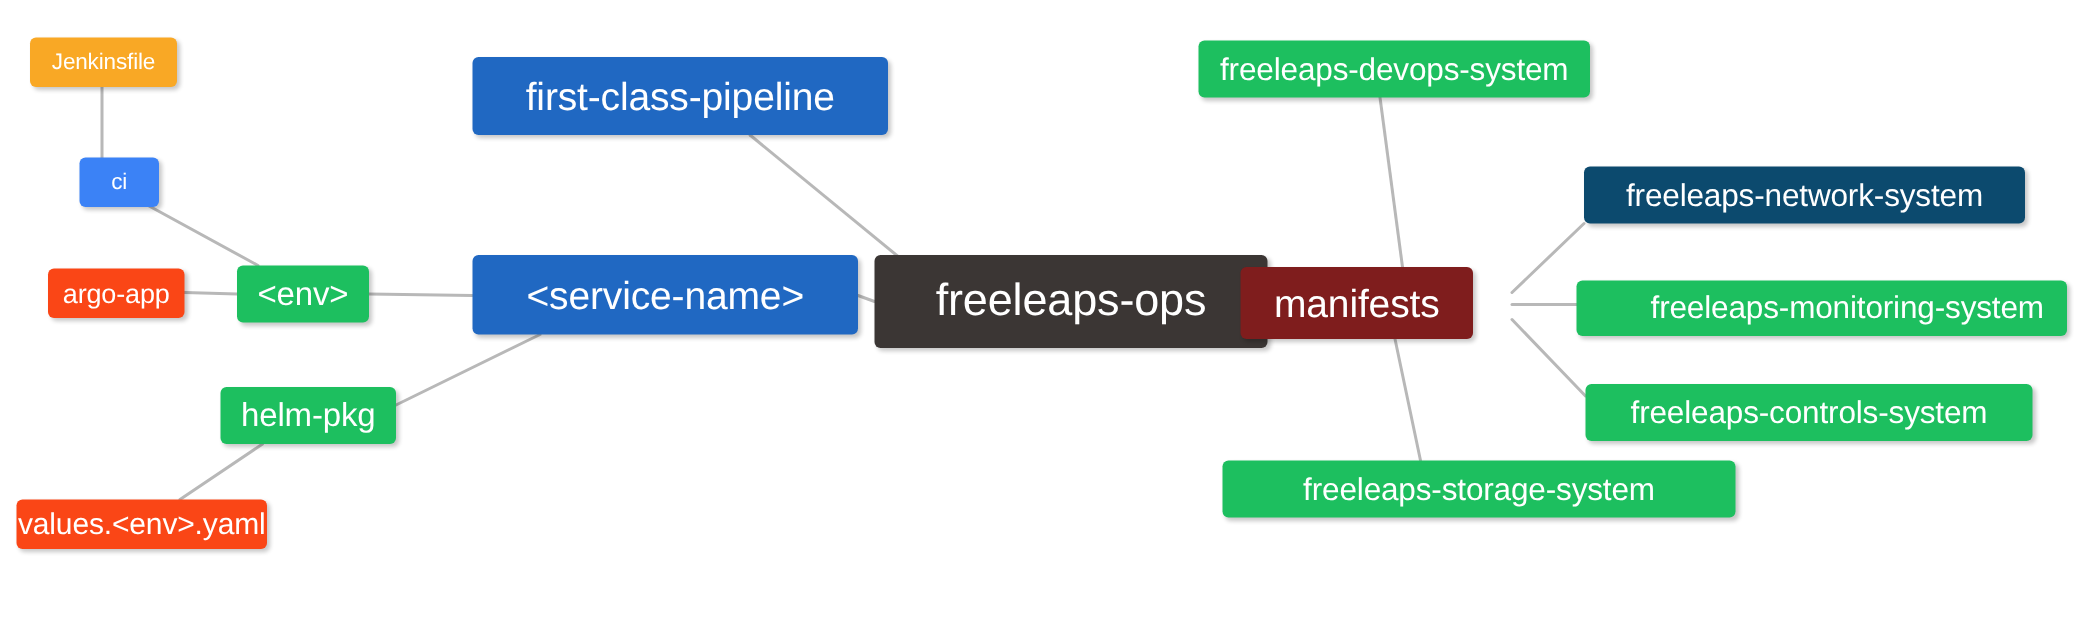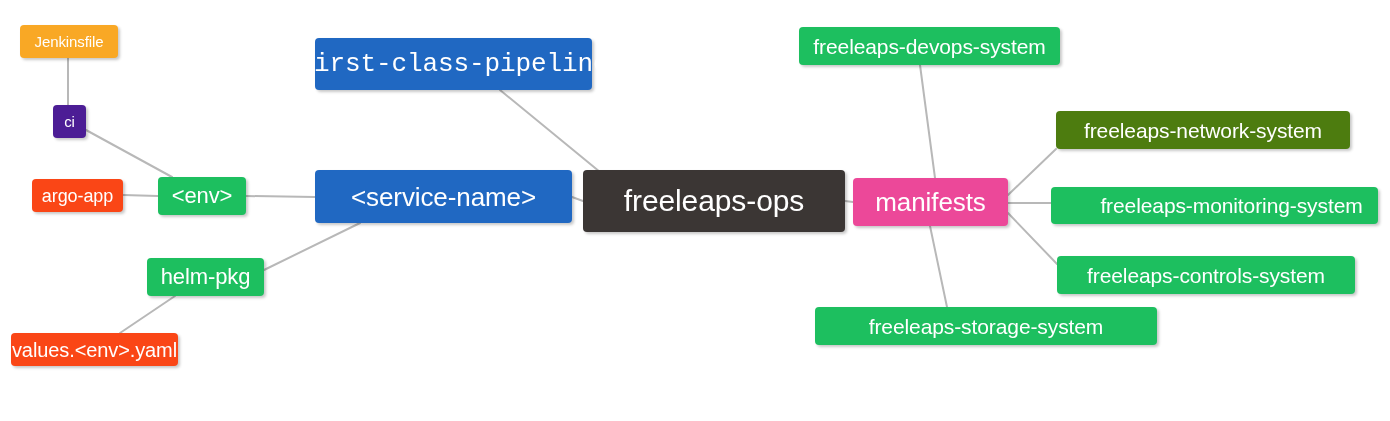--- a/index.html
+++ b/index.html
@@ -67,48 +67,48 @@
       <line x1="1008" y1="213" x2="1057" y2="264" stroke="#b8b8b8" stroke-width="2" stroke-linecap="round"></line>
       <line x1="930" y1="226" x2="947" y2="307" stroke="#b8b8b8" stroke-width="2" stroke-linecap="round"></line>
     </svg>
   <div id="nodes">
       <div class="node" style="left: 583px; top: 170px; width: 262px; height: 62px; background: rgb(59, 54, 52); font-size: 30px;">
         <span class="node-label">freeleaps-ops</span>
       </div>
       <div class="node" style="left: 315px; top: 170px; width: 257px; height: 53px; background: rgb(32, 104, 194); font-size: 26px;">
         <span class="node-label">&lt;service-name&gt;</span>
       </div>
-      <div class="node" style="left: 315px; top: 38px; width: 277px; height: 52px; background: rgb(32, 104, 194); font-size: 26px; font-family: Liberation Mono, monospace;">
+      <div class="node" style="left: 315px; top: 38px; width: 277px; height: 52px; background: rgb(32, 104, 194); font-size: 26px;">
         <span class="node-label">first-class-pipeline</span>
       </div>
-      <div class="node" style="left: 853px; top: 178px; width: 155px; height: 48px; background: #ec4899; font-size: 26px;">
+      <div class="node" style="left: 827px; top: 178px; width: 155px; height: 48px; background: #7f1d1d; font-size: 26px;">
         <span class="node-label">manifests</span>
       </div>
       <div class="node" style="left: 158px; top: 177px; width: 88px; height: 38px; background: rgb(29, 191, 95); font-size: 22px;">
         <span class="node-label">&lt;env&gt;</span>
       </div>
       <div class="node" style="left: 147px; top: 258px; width: 117px; height: 38px; background: rgb(29, 191, 95); font-size: 22px;">
         <span class="node-label">helm-pkg</span>
       </div>
       <div class="node" style="left: 32px; top: 179px; width: 91px; height: 33px; background: rgb(250, 70, 22); font-size: 18px;">
         <span class="node-label">argo-app</span>
       </div>
       <div class="node" style="left: 11px; top: 333px; width: 167px; height: 33px; background: rgb(250, 70, 22); font-size: 20px;">
         <span class="node-label">values.&lt;env&gt;.yaml</span>
       </div>
-      <div class="node" style="left: 53px; top: 105px; width: 33px; height: 33px; background: #4c1d95; font-size: 15px;">
+      <div class="node" style="left: 53px; top: 105px; width: 53px; height: 33px; background: #3b82f6; font-size: 15px;">
         <span class="node-label">ci</span>
       </div>
       <div class="node" style="left: 20px; top: 25px; width: 98px; height: 33px; background: rgb(249, 168, 37); font-size: 15px; justify-content: center;">
         <span class="node-label">Jenkinsfile</span>
       </div>
       <div class="node" style="left: 799px; top: 27px; width: 261px; height: 38px; background: rgb(29, 191, 95); font-size: 21px;">
         <span class="node-label">freeleaps-devops-system</span>
       </div>
-      <div class="node" style="left: 1056px; top: 111px; width: 294px; height: 38px; background: #4d7c0f; font-size: 21px;">
+      <div class="node" style="left: 1056px; top: 111px; width: 294px; height: 38px; background: #0c4a6e; font-size: 21px;">
         <span class="node-label">freeleaps-network-system</span>
       </div>
       <div class="node" style="left: 1051px; top: 187px; width: 327px; height: 37px; background: rgb(29, 191, 95); font-size: 21px; padding-left: 34px;">
         <span class="node-label">freeleaps-monitoring-system</span>
       </div>
       <div class="node" style="left: 1057px; top: 256px; width: 298px; height: 38px; background: rgb(29, 191, 95); font-size: 21px;">
         <span class="node-label">freeleaps-controls-system</span>
       </div>
       <div class="node" style="left: 815px; top: 307px; width: 342px; height: 38px; background: rgb(29, 191, 95); font-size: 21px;">
         <span class="node-label">freeleaps-storage-system</span>

